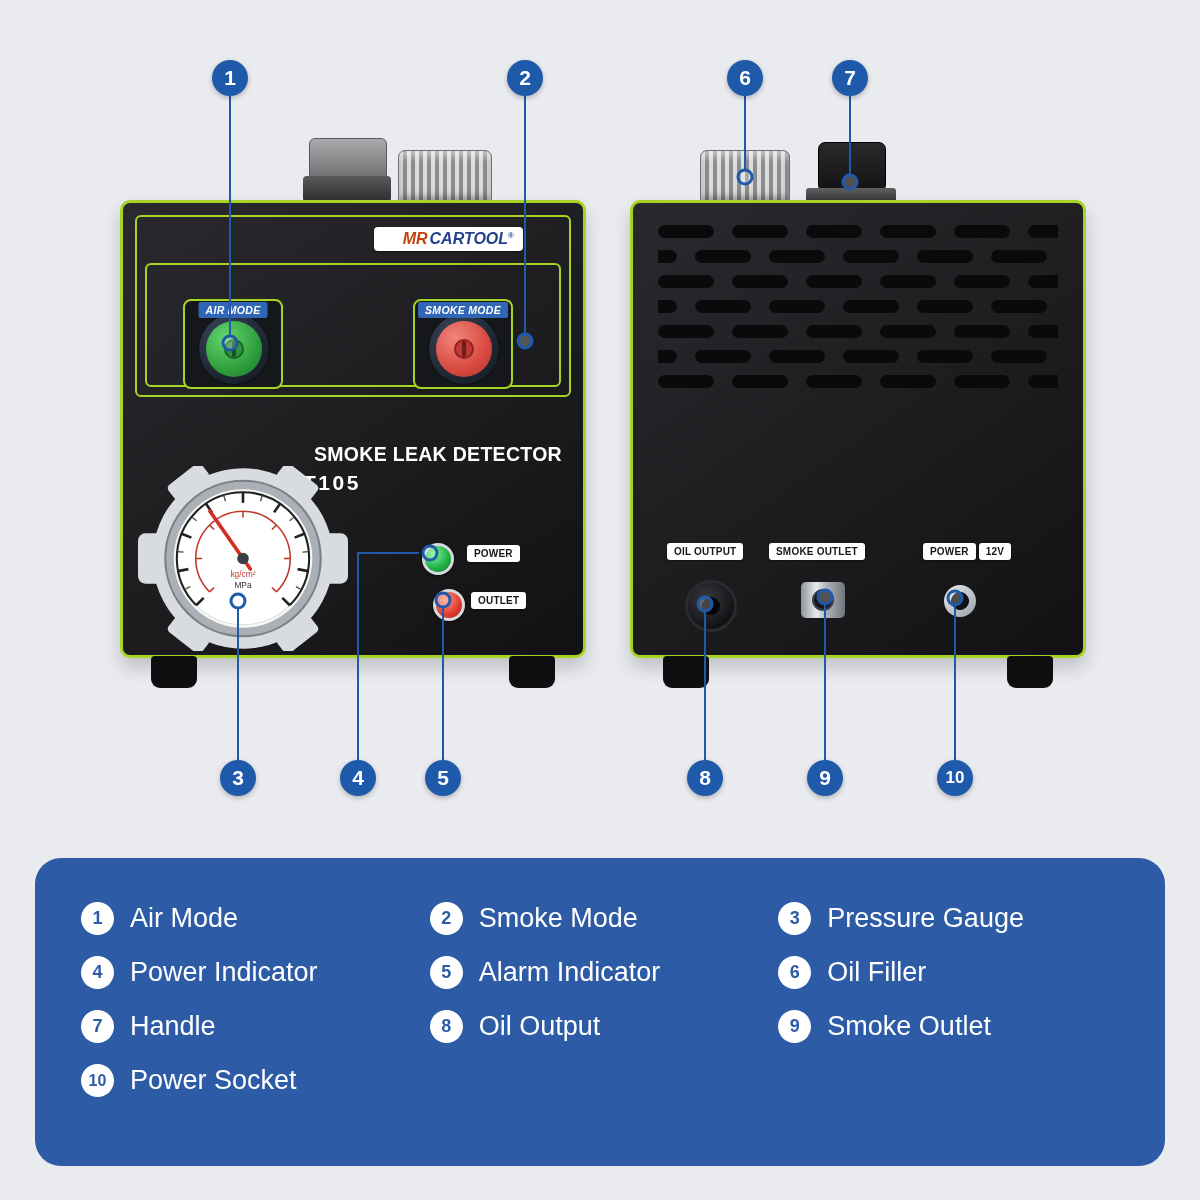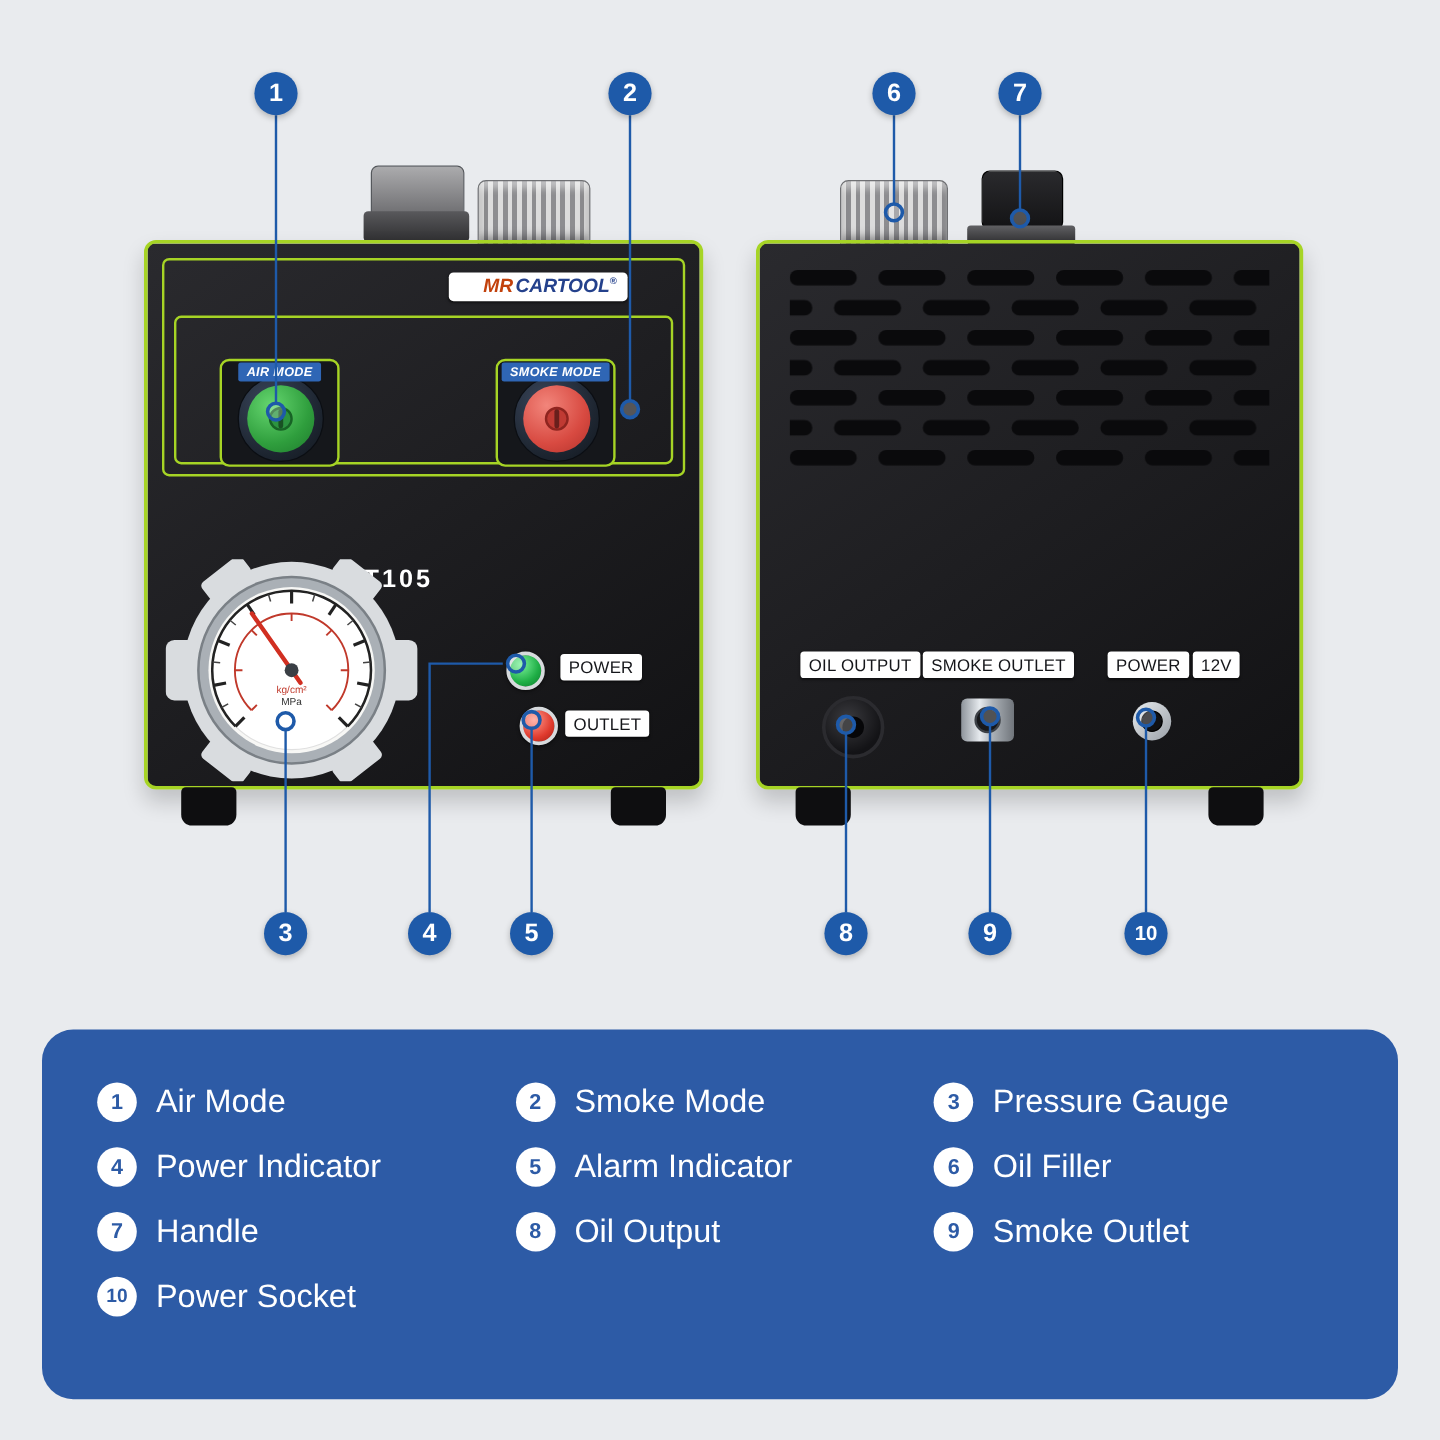--- a/index.html
+++ b/index.html
@@ -60,22 +60,22 @@
   .front-title{position:absolute;left:180px;right:10px;top:240px;text-align:center;color:#fff;
       font-size:19.5px;font-weight:bold;letter-spacing:.3px;}
   .front-model{position:absolute;left:180px;right:10px;top:268px;text-align:left;color:#fff;
       font-size:21px;font-weight:bold;letter-spacing:2.5px;}
 
   
   .indicator{position:absolute;width:26px;height:26px;border-radius:50%;border:3px solid #d7dadd;
       box-shadow:0 1px 3px rgba(0,0,0,.6);}
   .ind-green{left:299px;top:340px;background:radial-gradient(circle at 35% 30%,#7bf29a,#1fae46 60%,#0d7a2c);}
   .ind-red{left:310px;top:386px;background:radial-gradient(circle at 35% 30%,#ff9a8d,#e03b2e 60%,#a31f14);}
-  .tag{position:absolute;background:#fff;color:#15161a;font-weight:normal;border-radius:3px;
-      padding:3px 7px;font-size:14px;letter-spacing:.2px;box-shadow:0 1px 2px rgba(0,0,0,.45);white-space:nowrap;}
+  .tag{position:absolute;background:#fff;color:#15161a;font-weight:bold;border-radius:3px;
+      padding:3px 7px;font-size:10px;letter-spacing:.2px;box-shadow:0 1px 2px rgba(0,0,0,.45);white-space:nowrap;}
 
   
   .gauge-svg{position:absolute;left:15px;top:263px;z-index:3;}
 
   
   .vents{position:absolute;left:25px;top:22px;}
   .oil-port{position:absolute;left:52px;top:377px;width:46px;height:46px;border-radius:50%;
       background:radial-gradient(circle at 40% 35%,#3a3a3e,#131316 70%);border:3px solid #2b2b2f;}
   .oil-port::after{content:"";position:absolute;left:50%;top:50%;width:18px;height:18px;border-radius:50%;
       transform:translate(-50%,-50%);background:#060608;}
@@ -147,20 +147,21 @@
       <div class="mode-ribbon">SMOKE MODE</div>
       <div class="btn-outer">
         <div class="btn-mid btn-mid-red">
           <div class="btn-inner btn-inner-red">
             <div class="btn-slot"></div>
           </div>
         </div>
       </div>
     </div>
 
+    <div class="front-title">SMOKE LEAK DETECTOR</div>
     <div class="front-model">T105</div>
 
     <svg class="gauge-svg" width="210" height="185" viewBox="0 0 200 176">
       <g fill="#d9dcdf">
         <circle cx="100" cy="88" r="86"></circle>
         <rect x="0" y="64" width="28" height="48" rx="7"></rect>
         <rect x="172" y="64" width="28" height="48" rx="7"></rect>
         <rect x="28" y="6" width="40" height="18" rx="4" transform="rotate(-38 48 15)"></rect>
         <rect x="132" y="6" width="40" height="18" rx="4" transform="rotate(38 152 15)"></rect>
         <rect x="28" y="152" width="40" height="18" rx="4" transform="rotate(38 48 161)"></rect>

